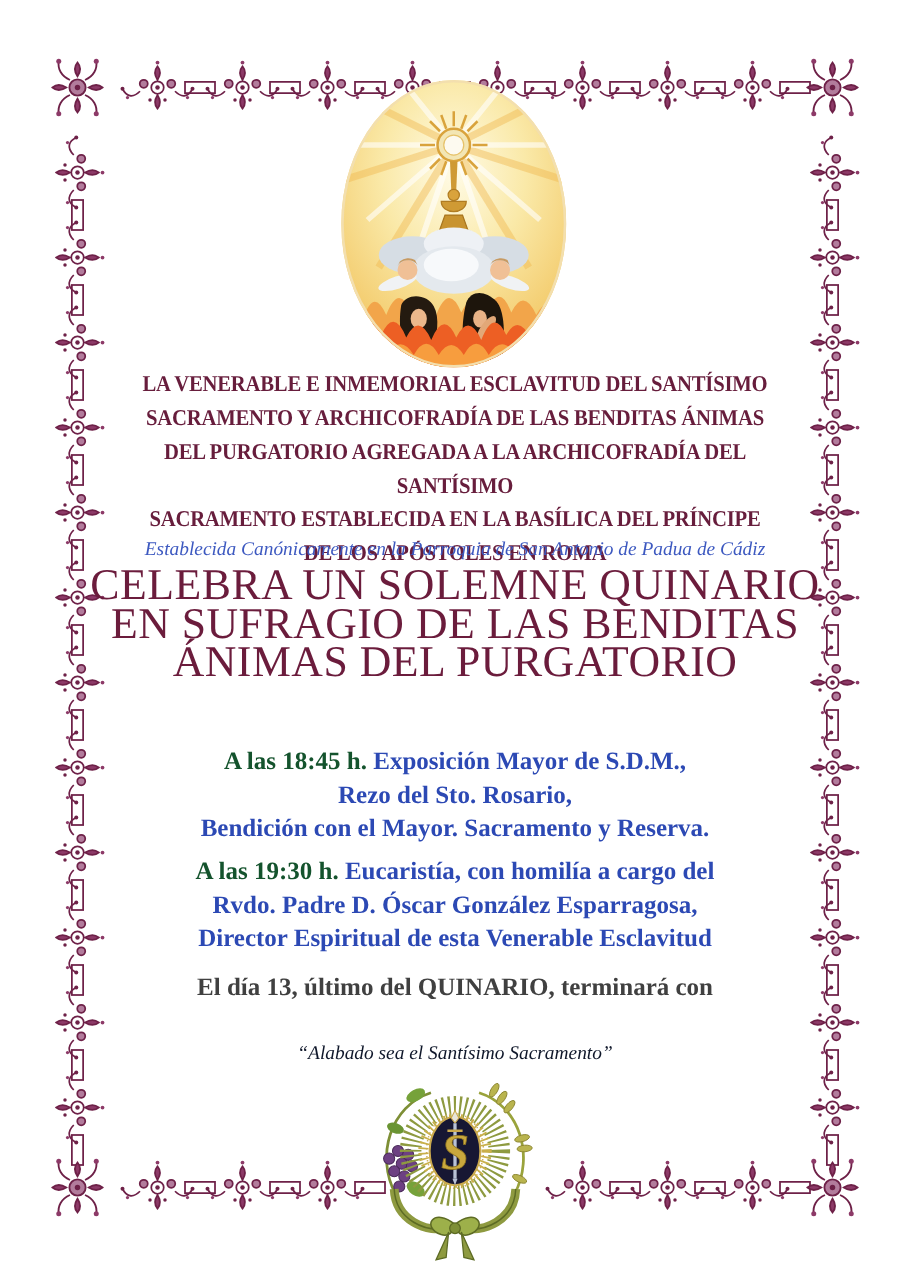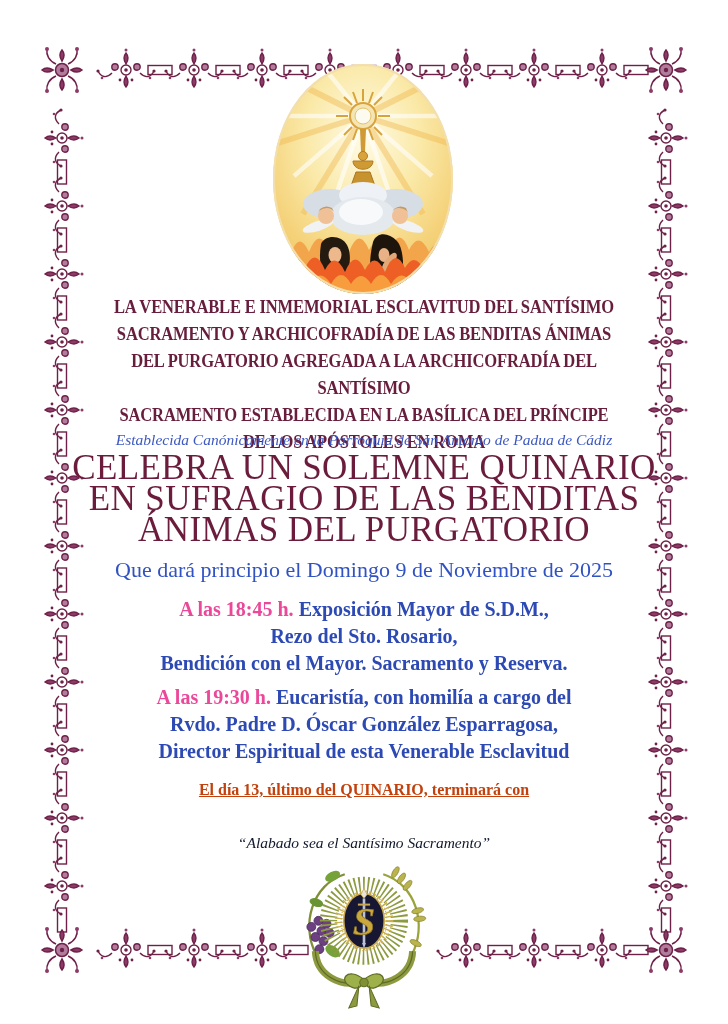--- a/index.html
+++ b/index.html
@@ -9,24 +9,24 @@
   .ctr{position:absolute;left:64px;width:600px;text-align:center;}
   
   .org{top:294px;color:#671d3c;font-weight:bold;font-size:18px;line-height:27px;
        transform:scaleX(.92);transform-origin:50% 0;letter-spacing:-0.2px;}
   
   .estab{top:430px;font-style:italic;color:#3d59c0;font-size:15.5px;line-height:20px;}
   
   .title{top:452px;color:#6b1c3c;font-size:35px;line-height:31px;letter-spacing:.4px;}
   .start{top:556px;color:#3152c2;font-size:22px;line-height:28px;}
   .sched{font-size:20px;font-weight:bold;line-height:27px;color:#2c49b4;}
-  .sched .lead{color:#ec4899;text-align:center;}
+  .sched .lead{color:#14532d;text-align:center;}
   .blk1{top:596px;}
   .blk2{top:684px;}
-  .closing{top:776px;font-size:16px;font-weight:bold;line-height:28px;color:#c2410c;text-decoration:underline;}
+  .closing{top:776px;font-size:20px;font-weight:bold;line-height:28px;color:#404040;}
   .quote{top:834px;font-style:italic;font-size:15.5px;color:#0f172a;}
   .oval-wrap{top:64px;left:272px;width:182px;height:230px;}
   .emblem-wrap{top:858px;left:288px;width:152px;height:156px;}
   .border-svg{top:0;left:0;width:728px;height:1024px;pointer-events:none;}
   svg{display:block;}
 </style>
 </head>
 <body>
 
 <div class="page">
@@ -221,21 +221,20 @@
   </div>
 
   <div class="ctr title">
     <div>CELEBRA UN SOLEMNE QUINARIO</div>
     <div>EN SUFRAGIO DE LAS BENDITAS</div>
     <div>ÁNIMAS DEL PURGATORIO</div>
   </div>
 
   <div class="ctr estab">Establecida Canónicamente en la Parroquia de San Antonio de Padua de Cádiz</div>
 
-  <div class="ctr start">Que dará principio el Domingo 9 de Noviembre de 2025</div>
 
   <div class="ctr sched blk1">
     <div><span class="lead">A las 18:45 h.</span> <span>Exposición Mayor de S.D.M.,</span></div>
     <div>Rezo del Sto. Rosario,</div>
     <div>Bendición con el Mayor. Sacramento y Reserva.</div>
   </div>
 
   <div class="ctr sched blk2">
     <div><span class="lead">A las 19:30 h.</span> <span>Eucaristía, con homilía a cargo del</span></div>
     <div>Rvdo. Padre D. Óscar González Esparragosa,</div>

